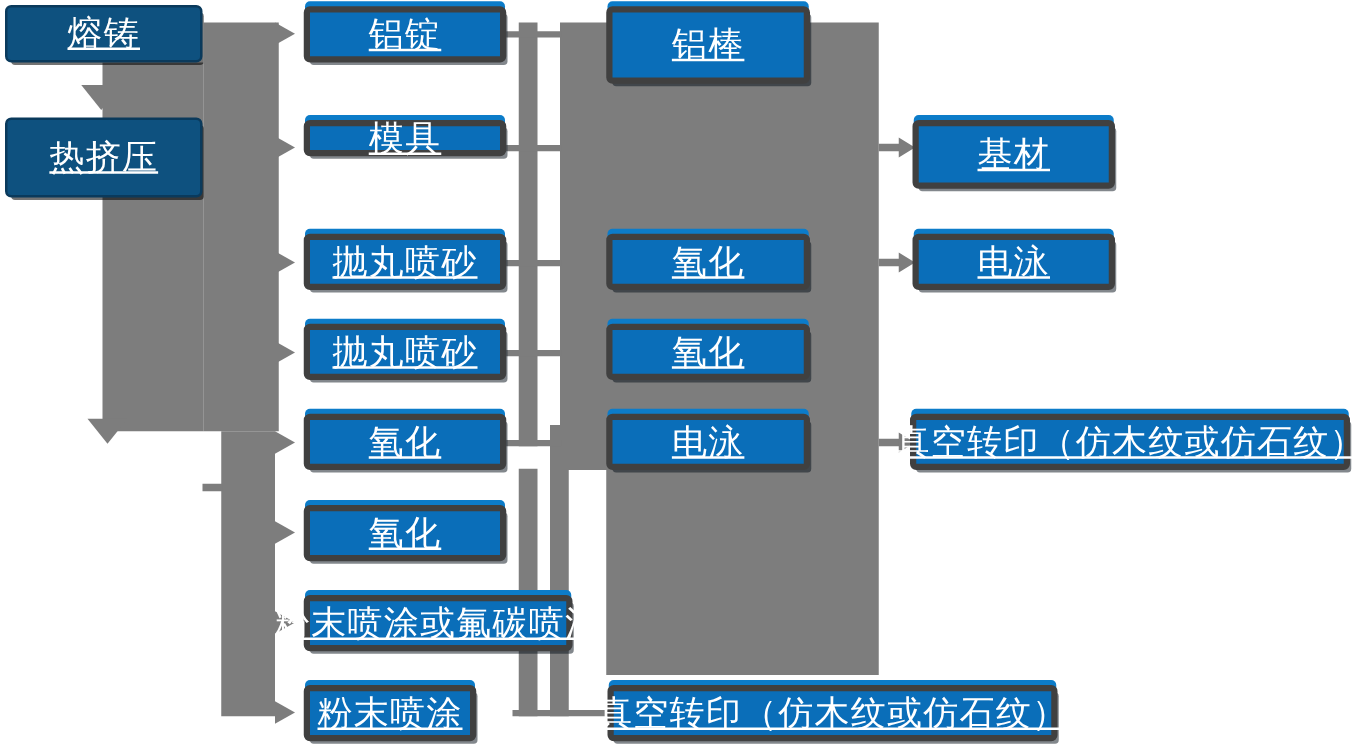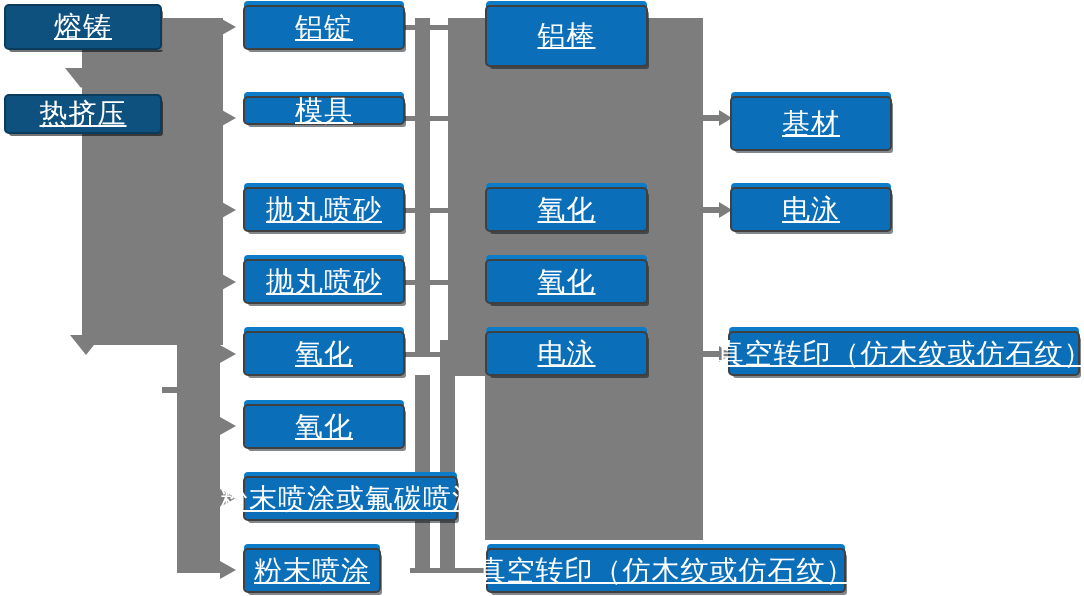--- a/index.html
+++ b/index.html
@@ -18,21 +18,21 @@
     color:#ffffff;
     font-size:28px;
     letter-spacing:1px;
     border-radius:5px;
     white-space:nowrap;
     z-index:3;
     text-decoration:underline;
   }
   .process{
     background:#0a6eb9;
-    border:2px solid #404040;
+    border:5px solid #404040;
     box-shadow:0 -5px 0 -1px #0c7cc9, 3px 4px 0 -2px rgba(5,15,25,.5);
   }
   .stage{
     background:#0e517f;
     border:2px solid #0a3a5c;
     box-shadow:3px 4px 0 -2px rgba(0,0,0,.55);
   }
   
   .gray{position:absolute;background:#7d7d7d;z-index:1;}
   .tri{position:absolute;width:0;height:0;z-index:2;}
@@ -76,21 +76,21 @@
   <div class="gray" style="left:410px;top:568px;width:76px;height:5px"></div>
 
   <div class="gray" style="left:703px;top:115px;width:17px;height:6px"></div>
   <div class="tri tri-right-sm" style="left:719px;top:110px"></div>
   <div class="gray" style="left:703px;top:207px;width:17px;height:6px"></div>
   <div class="tri tri-right-sm" style="left:719px;top:202px"></div>
   <div class="gray" style="left:703px;top:351px;width:17px;height:6px"></div>
   <div class="tri tri-right-sm" style="left:719px;top:346px"></div>
 
   <div class="node stage" style="left:4px;top:4px;width:158px;height:46px">熔铸</div>
-  <div class="node stage" style="left:4px;top:94px;width:158px;height:40px">热挤压</div>
+  <div class="node stage" style="left:4px;top:94px;width:158px;height:64px">热挤压</div>
 
   <div class="node process" style="left:243px;top:5px;width:162px;height:45px">铝锭</div>
   <div class="node process" style="left:243px;top:96px;width:162px;height:29px">模具</div>
   <div class="node process" style="left:243px;top:187px;width:162px;height:45px">抛丸喷砂</div>
   <div class="node process" style="left:243px;top:259px;width:162px;height:45px">抛丸喷砂</div>
   <div class="node process" style="left:243px;top:331px;width:162px;height:45px">氧化</div>
   <div class="node process" style="left:243px;top:404px;width:162px;height:45px">氧化</div>
   <div class="node process" style="left:243px;top:476px;width:215px;height:45px">粉末喷涂或氟碳喷涂</div>
   <div class="node process" style="left:243px;top:548px;width:138px;height:45px">粉末喷涂</div>
 

